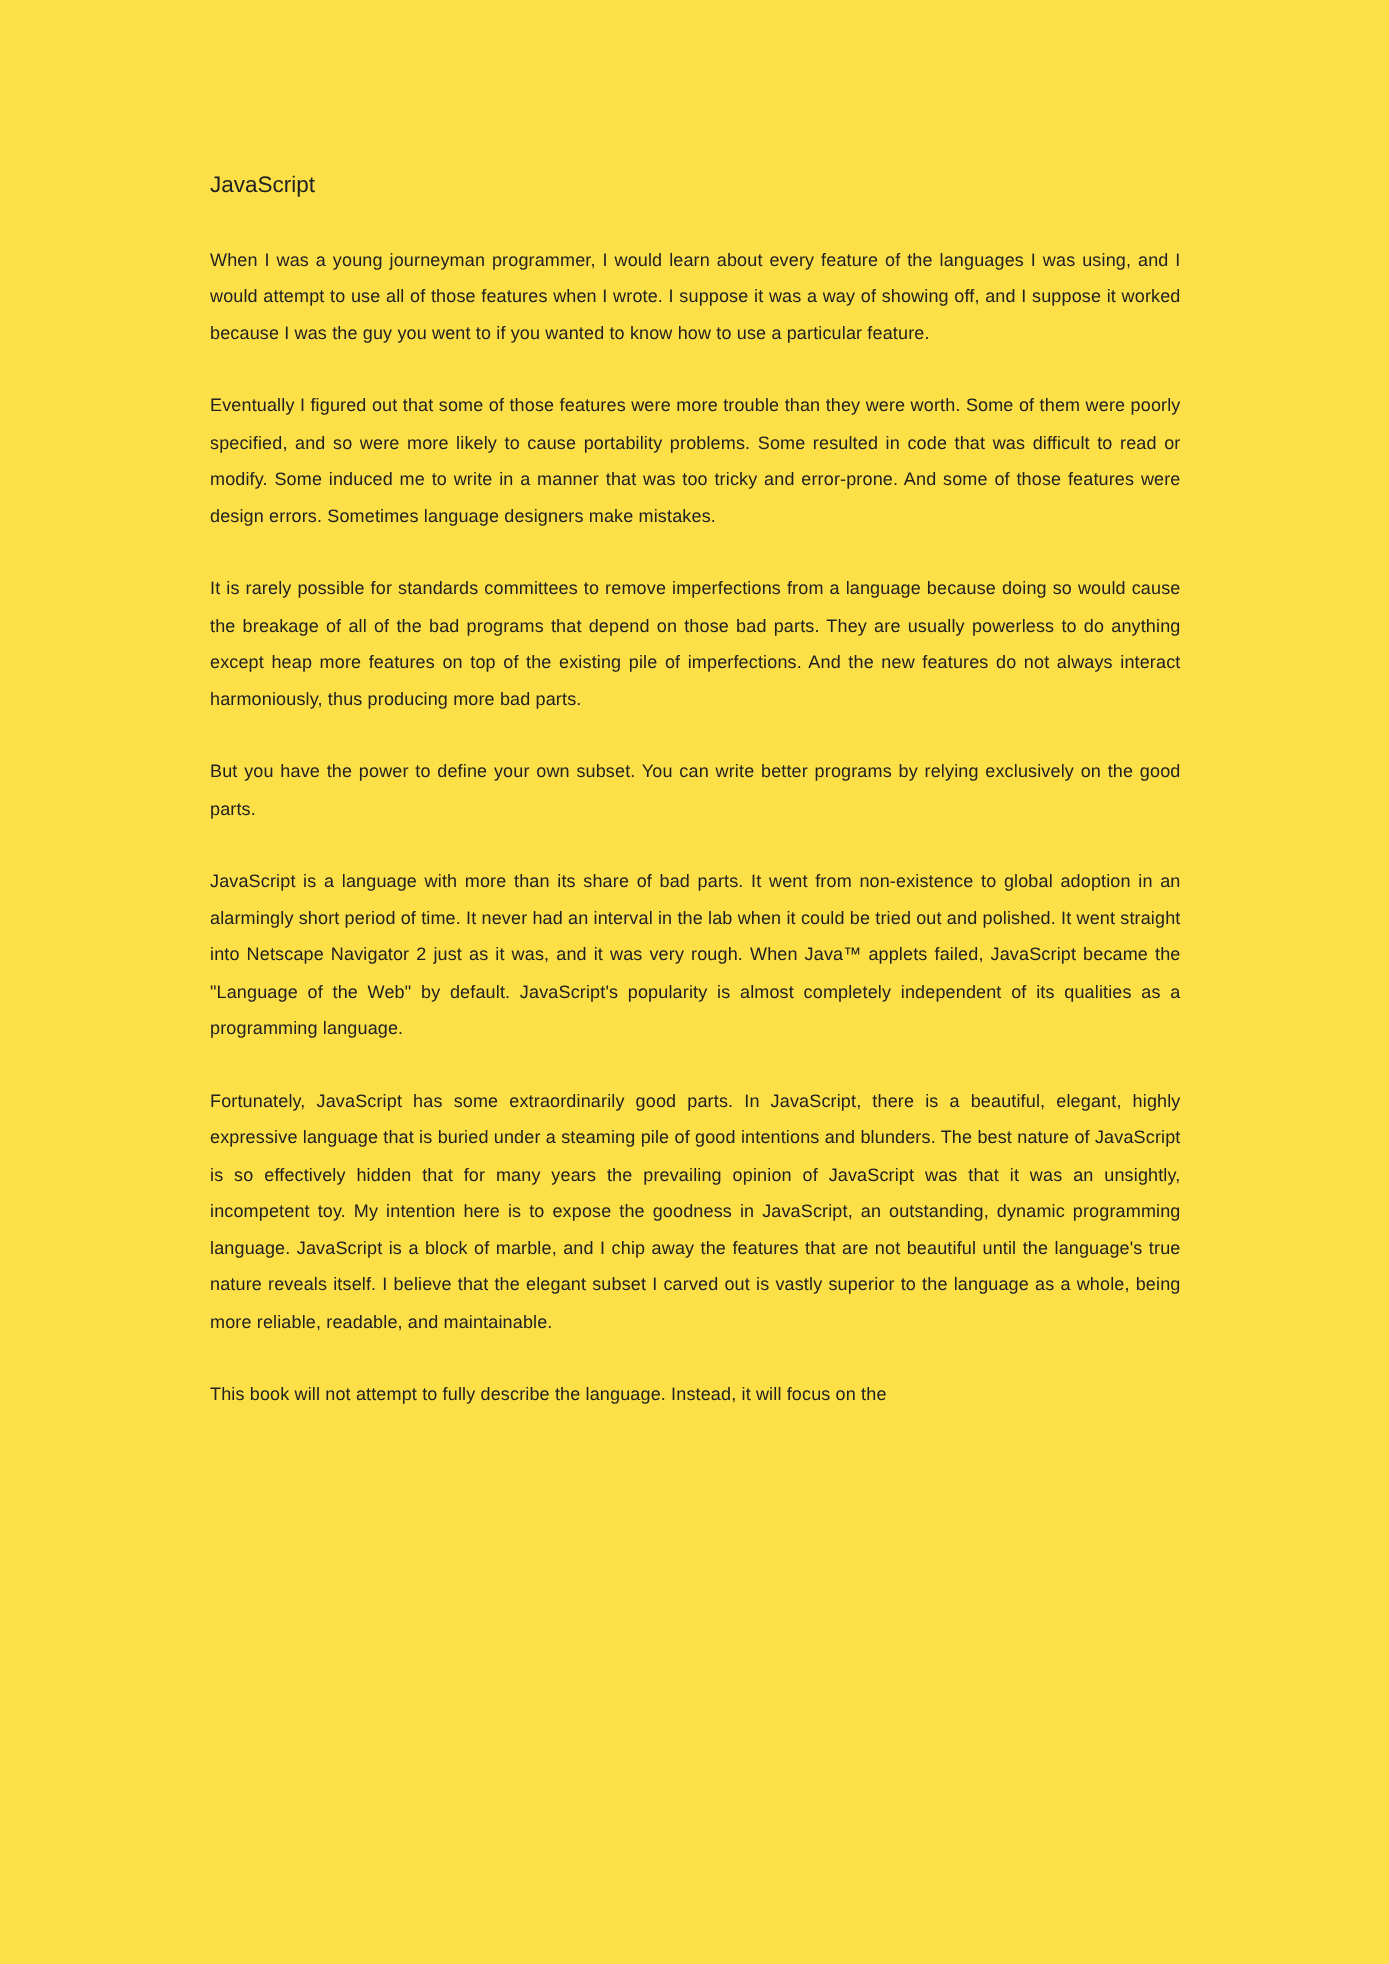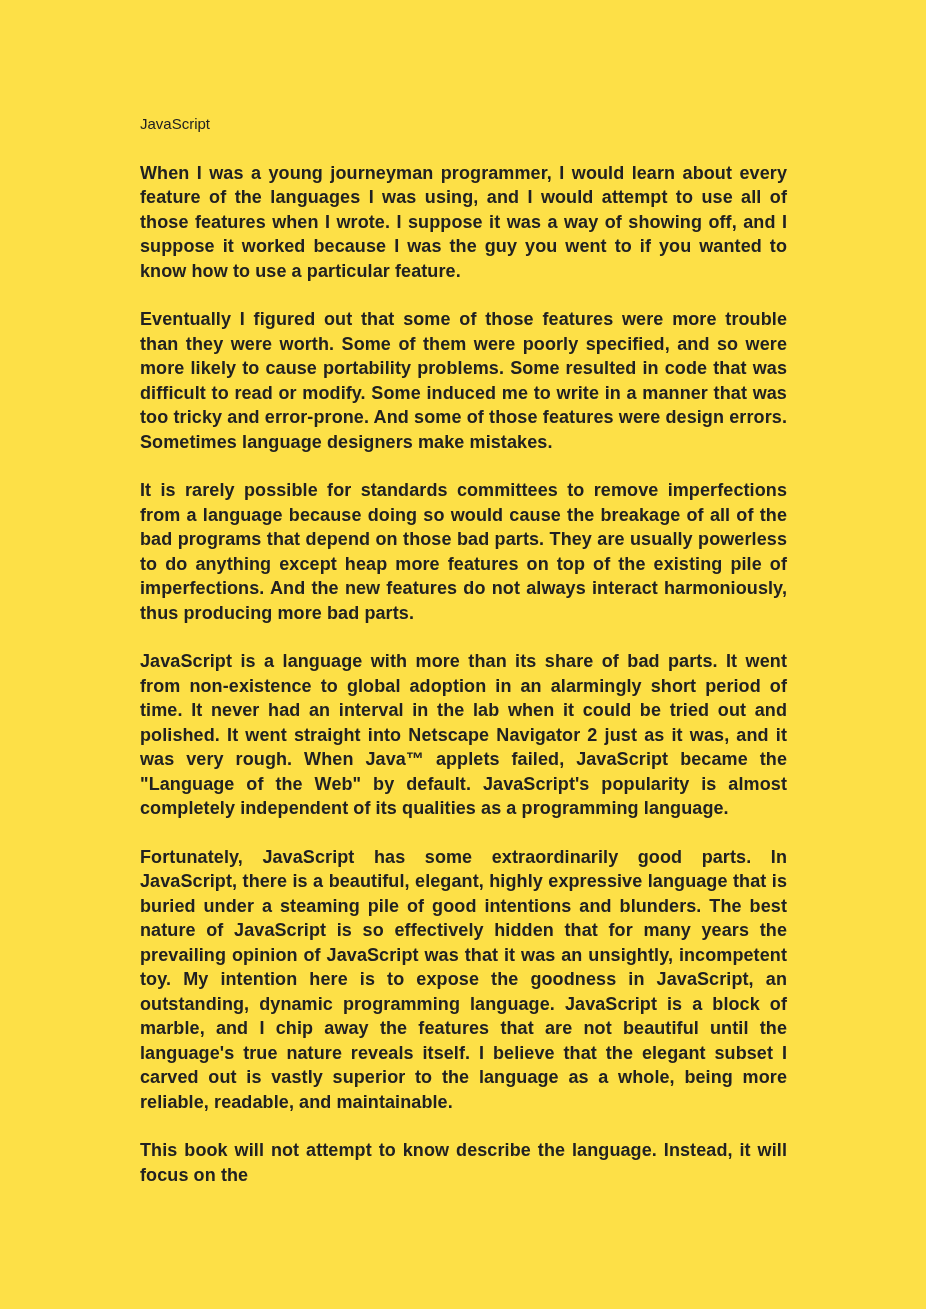--- a/index.html
+++ b/index.html
@@ -22,37 +22,38 @@
     background: #fde047;
   }
   .doc-title {
     font-size: 15px;
     line-height: 24.5px;
     font-weight: 400;
     margin: 0 0 24px 0;
     color: #212121;
   }
   .doc-paragraph {
-    font-size: 18px;
+    font-size: 12px;
     line-height: 24.5px;
-    font-weight: 700;
+    font-weight: 400;
     margin: 0 0 24px 0;
     text-align: justify;
     color: #212121;
     letter-spacing: 0.1px;
   }
   .doc-paragraph:last-child {
     margin-bottom: 0;
   }
 </style>
 </head>
 <body>
 
 <div class="page">
   <p class="doc-title"><span>JavaScript</span></p>
 
   <p class="doc-paragraph">When I was a young journeyman programmer, I would learn about every feature of the languages I was using, and I would attempt to use all of those features when I wrote. I suppose it was a way of showing off, and I suppose it worked because I was the guy you went to if you wanted to know how to use a particular feature.</p>
   <p class="doc-paragraph">Eventually I figured out that some of those features were more trouble than they were worth. Some of them were poorly specified, and so were more likely to cause portability problems. Some resulted in code that was difficult to read or modify. Some induced me to write in a manner that was too tricky and error-prone. And some of those features were design errors. Sometimes language designers make mistakes.</p>
   <p class="doc-paragraph">It is rarely possible for standards committees to remove imperfections from a language because doing so would cause the breakage of all of the bad programs that depend on those bad parts. They are usually powerless to do anything except heap more features on top of the existing pile of imperfections. And the new features do not always interact harmoniously, thus producing more bad parts.</p>
+  <p class="doc-paragraph">But you have the power to define your own subset. You can write better programs by relying exclusively on the good parts.</p>
   <p class="doc-paragraph">JavaScript is a language with more than its share of bad parts. It went from non-existence to global adoption in an alarmingly short period of time. It never had an interval in the lab when it could be tried out and polished. It went straight into Netscape Navigator 2 just as it was, and it was very rough. When Java™ applets failed, JavaScript became the "Language of the Web" by default. JavaScript's popularity is almost completely independent of its qualities as a programming language.</p>
   <p class="doc-paragraph">Fortunately, JavaScript has some extraordinarily good parts. In JavaScript, there is a beautiful, elegant, highly expressive language that is buried under a steaming pile of good intentions and blunders. The best nature of JavaScript is so effectively hidden that for many years the prevailing opinion of JavaScript was that it was an unsightly, incompetent toy. My intention here is to expose the goodness in JavaScript, an outstanding, dynamic programming language. JavaScript is a block of marble, and I chip away the features that are not beautiful until the language's true nature reveals itself. I believe that the elegant subset I carved out is vastly superior to the language as a whole, being more reliable, readable, and maintainable.</p>
-  <p class="doc-paragraph">This book will not attempt to know describe the language. Instead, it will focus on the</p>
+  <p class="doc-paragraph">This book will not attempt to fully describe the language. Instead, it will focus on the</p>
 </div>
 
 </body></html>

